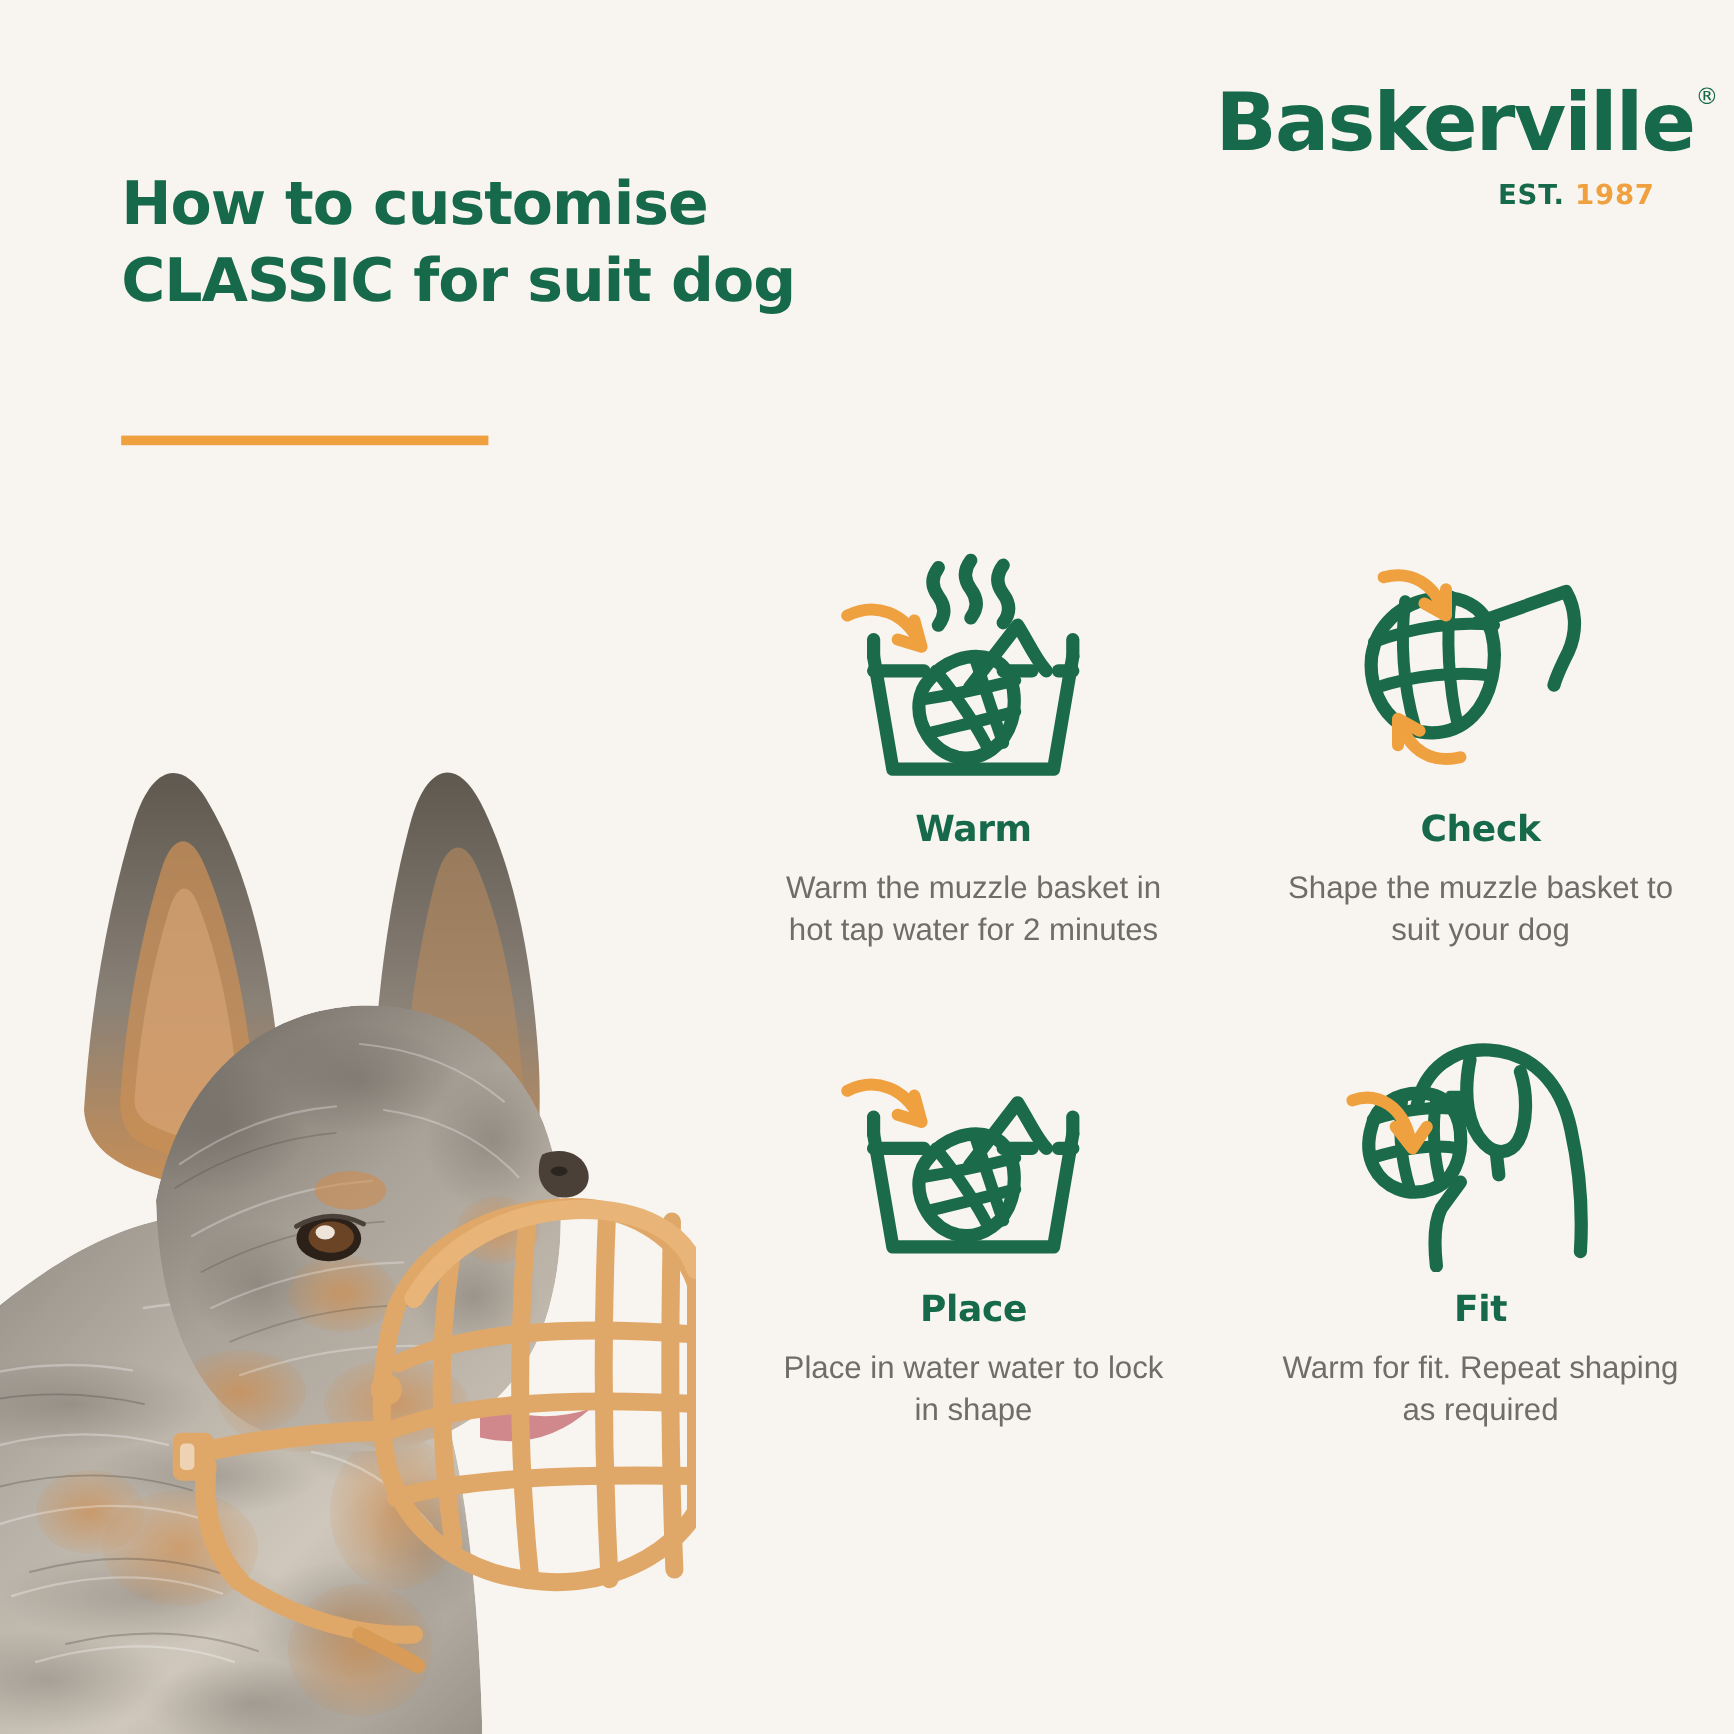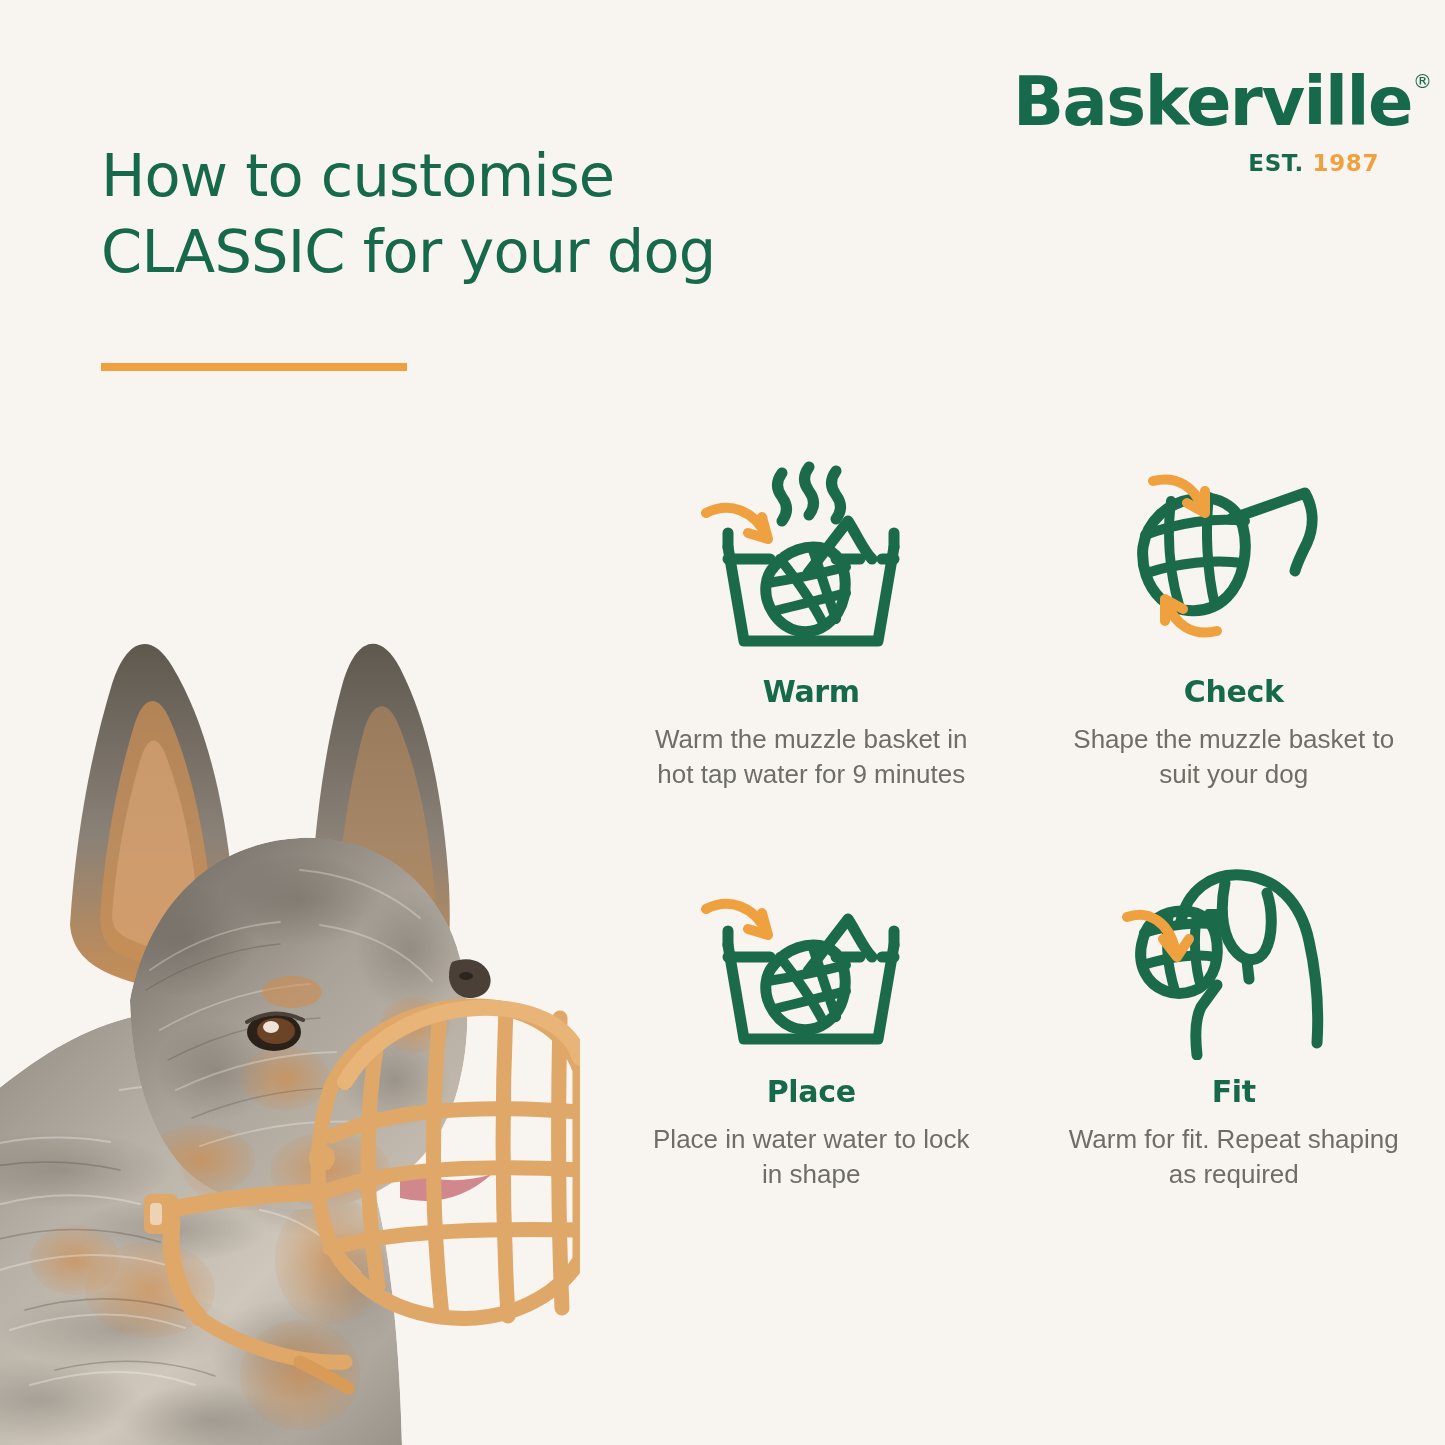--- a/index.html
+++ b/index.html
@@ -62,22 +62,22 @@
   .logo-est .est-word { color: #16694A; }
   .logo-est .est-year { color: #F0A13F; }
 
   
   .headline {
     position: absolute;
     left: 101px;
     top: 138px;
     width: 790px;
     font-family: "DejaVu Sans", sans-serif;
-    font-weight: normal;
-    font-size: 59px;
+    font-weight: bold;
+    font-size: 50px;
     line-height: 1.28;
     color: #16694A;
     letter-spacing: -0.8px;
   }
   .headline-line { display: block; white-space: nowrap; }
 
   .rule {
     position: absolute;
     left: 101px;
     top: 363px;
@@ -151,21 +151,21 @@
       <span>Baskerville</span><span class="logo-reg">®</span>
     </div>
     <div class="logo-est">
       <span class="est-word">EST.</span>
       <span class="est-year">1987</span>
     </div>
   </div>
 
   <h1 class="headline">
     <span class="headline-line">How to customise</span>
-    <span class="headline-line">CLASSIC for your dog</span>
+    <span class="headline-line">CLASSIC for suit dog</span>
   </h1>
 
   <div class="rule"></div>
 
   <div class="photo">
     <svg width="580" height="975" viewBox="0 0 580 975" xmlns="http://www.w3.org/2000/svg">
       <defs>
         <linearGradient id="coatG" x1="0" y1="0" x2="1" y2="1">
           <stop offset="0%" stop-color="#8d8880"></stop>
           <stop offset="35%" stop-color="#b7b0a6"></stop>
@@ -367,21 +367,21 @@
             <path d="M78,156 C102,150 128,144 150,138" stroke-width="10"></path>
           </g>
 
           <g fill="none" stroke="#F0A13F" stroke-width="10" stroke-linecap="round" stroke-linejoin="round">
             <path d="M10,58 C34,46 58,56 70,80"></path>
             <path d="M52,78 L72,84 L66,62"></path>
           </g>
         </svg>
       </div>
       <div class="step-title">Warm</div>
-      <div class="step-desc">Warm the muzzle basket in hot tap water for 9 minutes</div>
+      <div class="step-desc">Warm the muzzle basket in hot tap water for 2 minutes</div>
     </div>
 
     <div class="step">
       <div class="step-icon">
         <svg width="230" height="205" viewBox="0 0 230 205" xmlns="http://www.w3.org/2000/svg">
           <g fill="none" stroke="#1B6B4B" stroke-width="11" stroke-linecap="round" stroke-linejoin="round">
 
             <path d="M24,92 C28,66 48,48 74,44 C98,40 118,50 124,72
                      C130,96 124,126 108,142 C90,160 60,160 42,144
                      C28,131 22,110 24,92 Z"></path>

